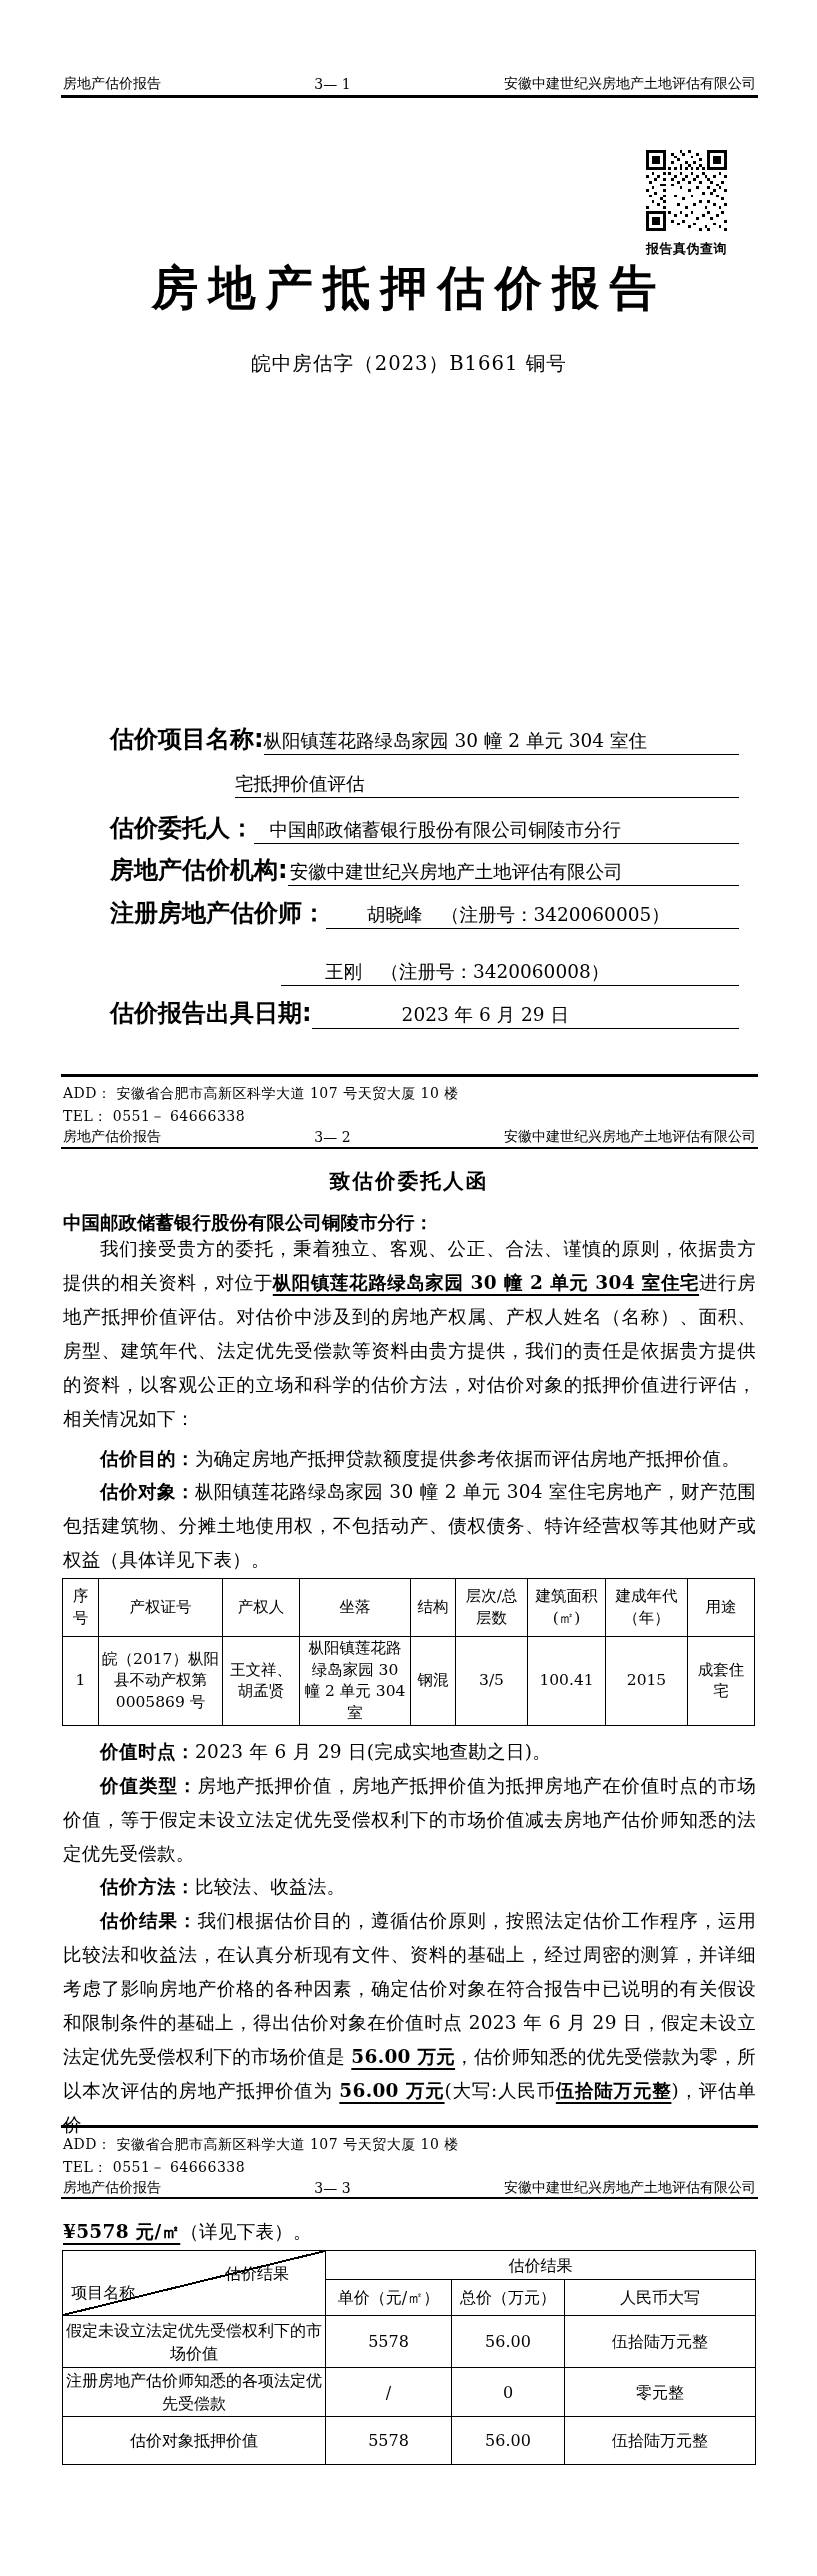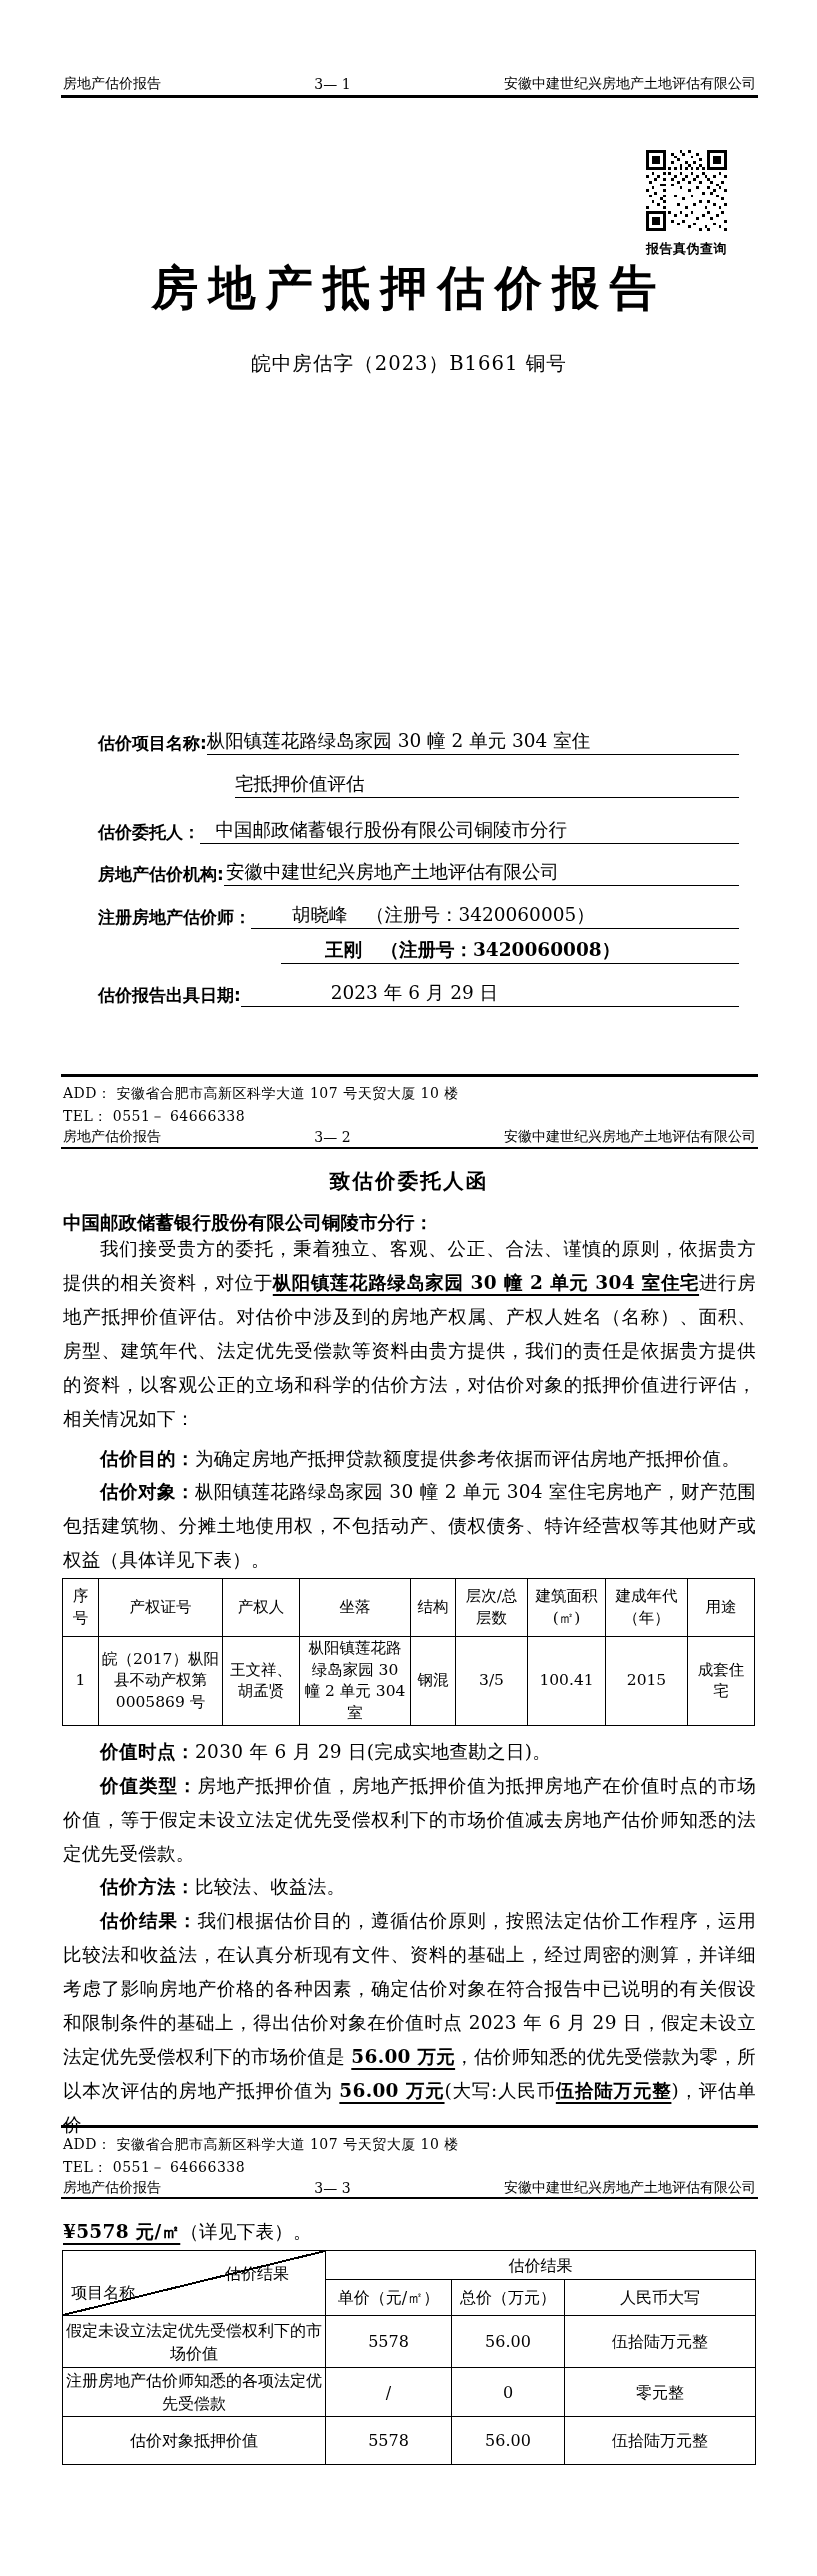--- a/index.html
+++ b/index.html
@@ -9,21 +9,21 @@
   }
   .abs{position:absolute;}
   .hei{font-family:"DejaVu Sans","Liberation Sans",sans-serif;font-weight:bold;}
   .hdr{display:flex;justify-content:space-between;align-items:center;font-size:14px;}
   .hline{background:#000;height:2.6px;}
   .thinline{background:#000;height:2.1px;}
   .ftr{font-size:14px;line-height:20.6px;letter-spacing:0.5px;}
   .big-title{width:100%;text-align:center;font-size:47px;font-weight:bold;letter-spacing:10.3px;}
   .doc-no{width:100%;text-align:center;font-size:19.6px;letter-spacing:1px;}
   .frow{display:flex;align-items:flex-end;height:27px;}
-  .frow .lab{font-size:17px;white-space:pre;}
+  .frow .lab{font-size:24px;white-space:pre;margin-left:12px;}
   .frow .val{flex:1;border-bottom:1.5px solid #000;font-size:18.5px;white-space:pre;line-height:26px;}
   .para{font-size:18.5px;line-height:34px;text-align:justify;text-indent:37px;letter-spacing:0.3px;}
   .para .hei{letter-spacing:0.5px;}
   .noindent{text-indent:0;}
   .buv{font-weight:bold;text-decoration:underline;text-underline-offset:5.2px;text-decoration-thickness:1.5px;}
   .center{text-align:center;}
   table{border-collapse:collapse;table-layout:fixed;}
   td{border:1px solid #000;text-align:center;vertical-align:middle;padding:1px 2.1px;}
   .t1 td{font-size:15.5px;line-height:21.6px;}
   .t2 td{font-size:16px;line-height:23px;}
@@ -194,21 +194,21 @@
       <div class="val" style="padding-left:15.5px;"><span>中国邮政储蓄银行股份有限公司铜陵市分行</span></div>
     </div>
     <div class="frow" style="margin-top:15.5px;">
       <span class="lab hei">房地产估价机构:</span>
       <div class="val" style="padding-left:2.1px;"><span>安徽中建世纪兴房地产土地评估有限公司</span></div>
     </div>
     <div class="frow" style="margin-top:15.5px;">
       <span class="lab hei">注册房地产估价师：</span>
       <div class="val" style="padding-left:41px;"><span>胡晓峰　（注册号：3420060005）</span></div>
     </div>
-    <div class="frow" style="margin-top:8px;font-weight:bold;">
+    <div class="frow" style="margin-top:30px;">
       <span style="width:183px;"></span>
       <div class="val" style="padding-left:44px;"><span>王刚　（注册号：3420060008）</span></div>
     </div>
     <div class="frow" style="margin-top:16px;">
       <span class="lab hei">估价报告出具日期:</span>
       <div class="val" style="padding-left:90px;"><span>2023 年 6 月 29 日</span></div>
     </div>
   </div>
 
   <div class="abs hline" style="left:61px;top:1074px;width:697px;"></div>
@@ -270,21 +270,21 @@
       <td>钢混</td>
       <td>3/5</td>
       <td>100.41</td>
       <td>2015</td>
       <td>成套住宅</td>
     </tr>
   </tbody>
     </table>
 
   <div class="abs para" style="left:63px;top:1735px;width:693px;">
-    <span class="hei">价值时点：</span><span>2030 年 6 月 29 日(完成实地查勘之日)。</span>
+    <span class="hei">价值时点：</span><span>2023 年 6 月 29 日(完成实地查勘之日)。</span>
   </div>
 
   <div class="abs para" style="left:63px;top:1769px;width:693px;">
     <span class="hei">价值类型：</span><span>房地产抵押价值，房地产抵押价值为抵押房地产在价值时点的市场价值，等于假定未设立法定优先受偿权利下的市场价值减去房地产估价师知悉的法定优先受偿款。</span>
   </div>
 
   <div class="abs para" style="left:63px;top:1870px;width:693px;">
     <span class="hei">估价方法：</span><span>比较法、收益法。</span>
   </div>
 

